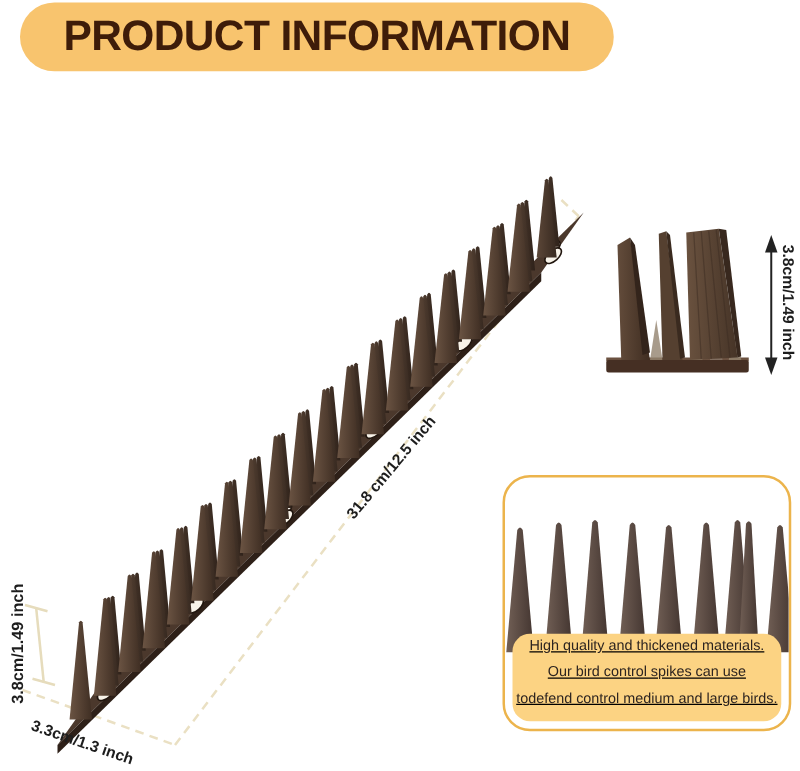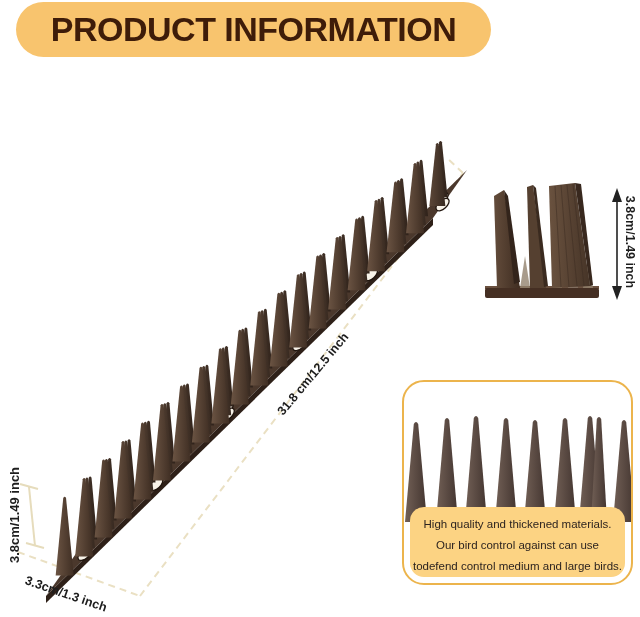--- a/index.html
+++ b/index.html
@@ -21,21 +21,21 @@
              transform:translate(-50%,-50%) rotate(90deg);}
   .dim-width{left:66px;top:594px;font-size:12.5px;font-weight:600;
              transform:translate(-50%,-50%) rotate(19deg);}
   
   .end-view{position:absolute;left:480px;top:150px;width:160px;height:160px;}
   
   .info-box{position:absolute;left:402px;top:380px;width:231px;height:205px;
             border:2px solid;border-radius:22px;background:#fff;overflow:hidden;box-sizing:border-box;}
   .info-cones{position:absolute;left:0;top:0;width:227px;height:140px;}
   .info-panel{position:absolute;left:6px;right:6px;bottom:6px;height:70px;border-radius:14px;
-              display:flex;flex-direction:column;align-items:center;justify-content:flex-end;}
+              display:flex;flex-direction:column;align-items:center;justify-content:flex-start;text-decoration:underline;}
   .info-panel div{font-size:11.5px;line-height:21px;color:#2d2420;white-space:nowrap;}
 </style>
 </head>
 <body>
 
 <div class="stage">
 
   <div class="banner" style="background: rgb(248, 196, 110);">
     <span style="color: rgb(62, 28, 9);">PRODUCT INFORMATION</span>
   </div>
@@ -200,18 +200,18 @@
           <path d="M 91 140 L 99.8 38 Q 102 34 104.2 38 L 113 140 Z" fill="url(#gInfo)"></path>
           <path d="M 120 140 L 128.8 40 Q 131 36 133.2 40 L 142 140 Z" fill="url(#gInfo)"></path>
           <path d="M 150 140 L 158.8 38 Q 161 34 163.2 38 L 172 140 Z" fill="url(#gInfo)"></path>
           <path d="M 175 140 L 183.8 36 Q 186 32 188.2 36 L 197 140 Z" fill="url(#gInfo)"></path>
           <path d="M 187 140 L 192.8 37 Q 195 33 197.2 37 L 203 140 Z" fill="url(#gInfo)"></path>
           <path d="M 209 140 L 217.8 40 Q 220 36 222.2 40 L 231 140 Z" fill="url(#gInfo)"></path>
         </g>
     </svg>
     <div class="info-panel" style="background: rgb(252, 211, 131);">
       <div>High quality and thickened materials.</div>
-      <div>Our bird control against can use</div>
+      <div>Our bird control spikes can use</div>
       <div>todefend control medium and large birds.</div>
     </div>
   </div>
 
 </div>
 
 </body></html>

